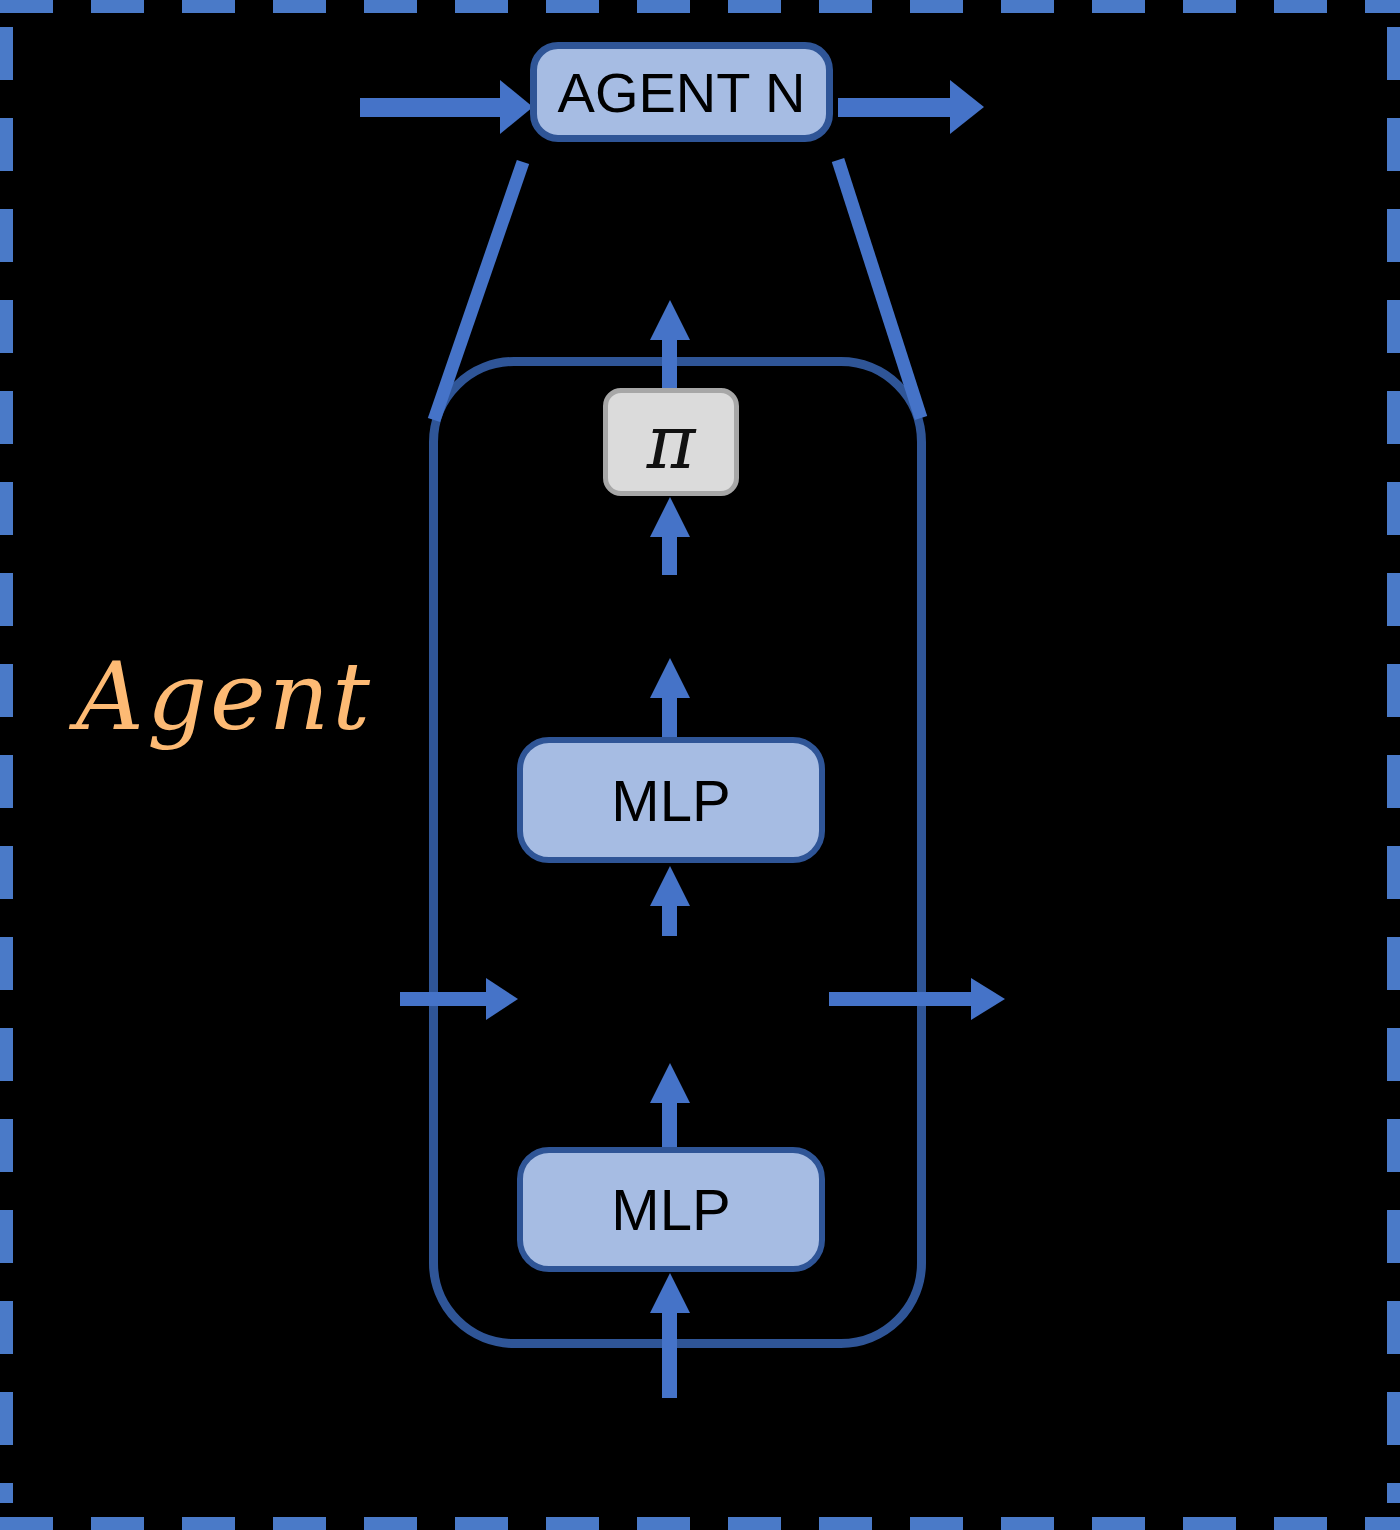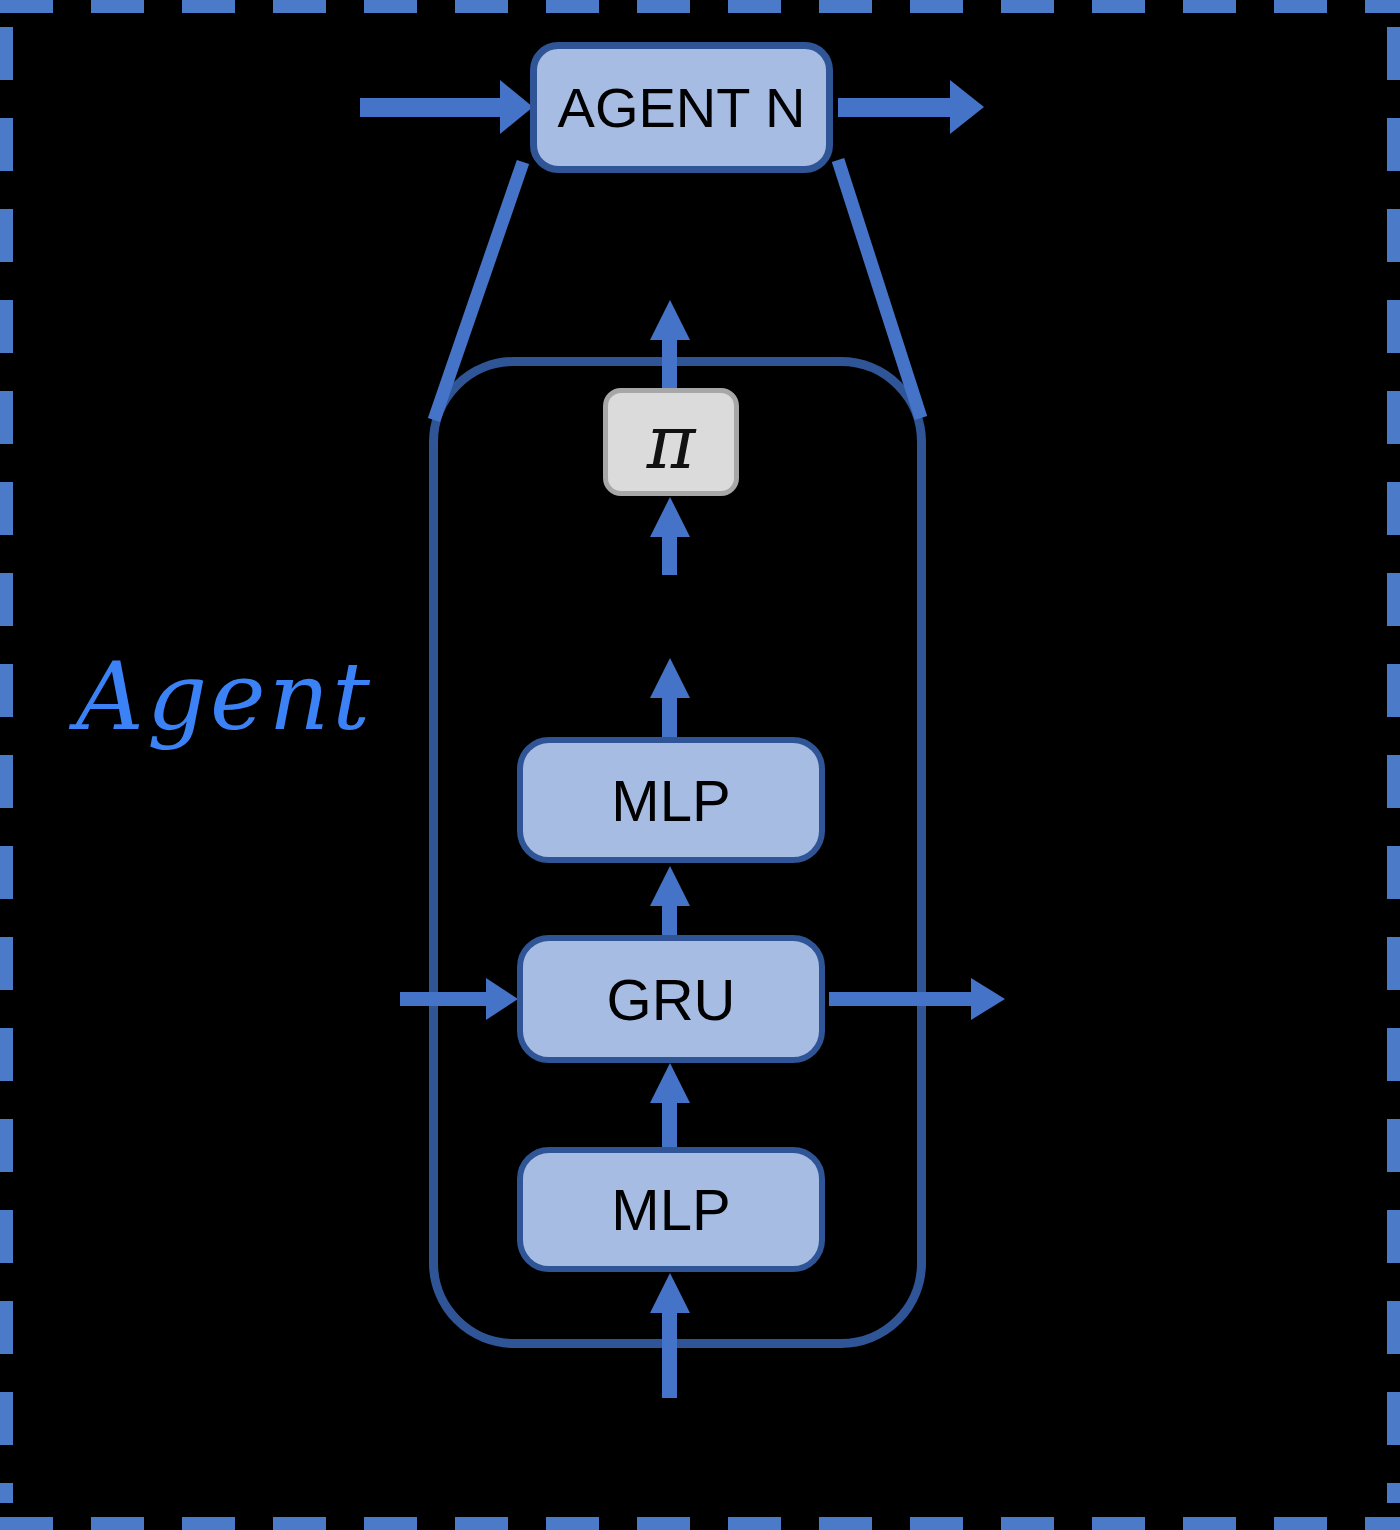--- a/index.html
+++ b/index.html
@@ -27,21 +27,21 @@
     background:transparent;z-index:1;
   }
 
   
   .node{
     position:absolute;box-sizing:border-box;
     background:#a6bce3;border:7px solid #2f5597;border-radius:32px;
     display:flex;align-items:center;justify-content:center;
     color:#000;z-index:4;
   }
-  #agent-n-box{left:530px;top:42px;width:303px;height:131px;font-size:56px;border-radius:28px;}
+  #agent-n-box{left:530px;top:42px;width:303px;height:100px;font-size:56px;border-radius:28px;}
   #mlp-top-box{left:517px;top:737px;width:308px;height:126px;font-size:58px;border-width:6px;}
   #gru-box{left:517px;top:935px;width:308px;height:128px;font-size:58px;border-width:6px;}
   #mlp-bottom-box{left:517px;top:1147px;width:308px;height:125px;font-size:58px;border-width:6px;}
 
   
   #pi-box{
     position:absolute;left:603px;top:388px;width:136px;height:108px;
     box-sizing:border-box;background:#dbdbdb;border:5px solid #a7a7a7;border-radius:18px;
     display:flex;align-items:center;justify-content:center;
     font-family:"DejaVu Serif", serif;font-style:italic;font-size:74px;color:#111;
@@ -54,21 +54,21 @@
   .head-up{position:absolute;width:0;height:0;
     border-left:20px solid transparent;border-right:20px solid transparent;
     border-bottom:40px solid #4573c8;}
   .shaft-h{position:absolute;background:#4573c8;}
   .head-right{position:absolute;width:0;height:0;}
 
   
   #agent-label{
     position:absolute;left:76px;top:642px;
     font-family:"DejaVu Serif", serif;font-style:italic;
-    font-size:94px;color:#3b82f6;letter-spacing:3px;z-index:2;
+    font-size:94px;color:#fdba74;letter-spacing:3px;z-index:2;
   }
 
   svg.overlay{position:absolute;left:0;top:0;z-index:2;}
 </style>
 </head>
 <body>
 
 <div id="canvas">
 
   <div id="frame-top" class="dash-h"></div>
@@ -130,20 +130,17 @@
 
   <div id="agent-n-box" class="node">
     <span>AGENT N</span>
   </div>
   <div id="pi-box">
     <span>π</span>
   </div>
   <div id="mlp-top-box" class="node">
     <span>MLP</span>
   </div>
-  <div id="gru-box" class="node">
-    <span>GRU</span>
-  </div>
   <div id="mlp-bottom-box" class="node">
     <span>MLP</span>
   </div>
 
 </div>
 
 </body></html>

